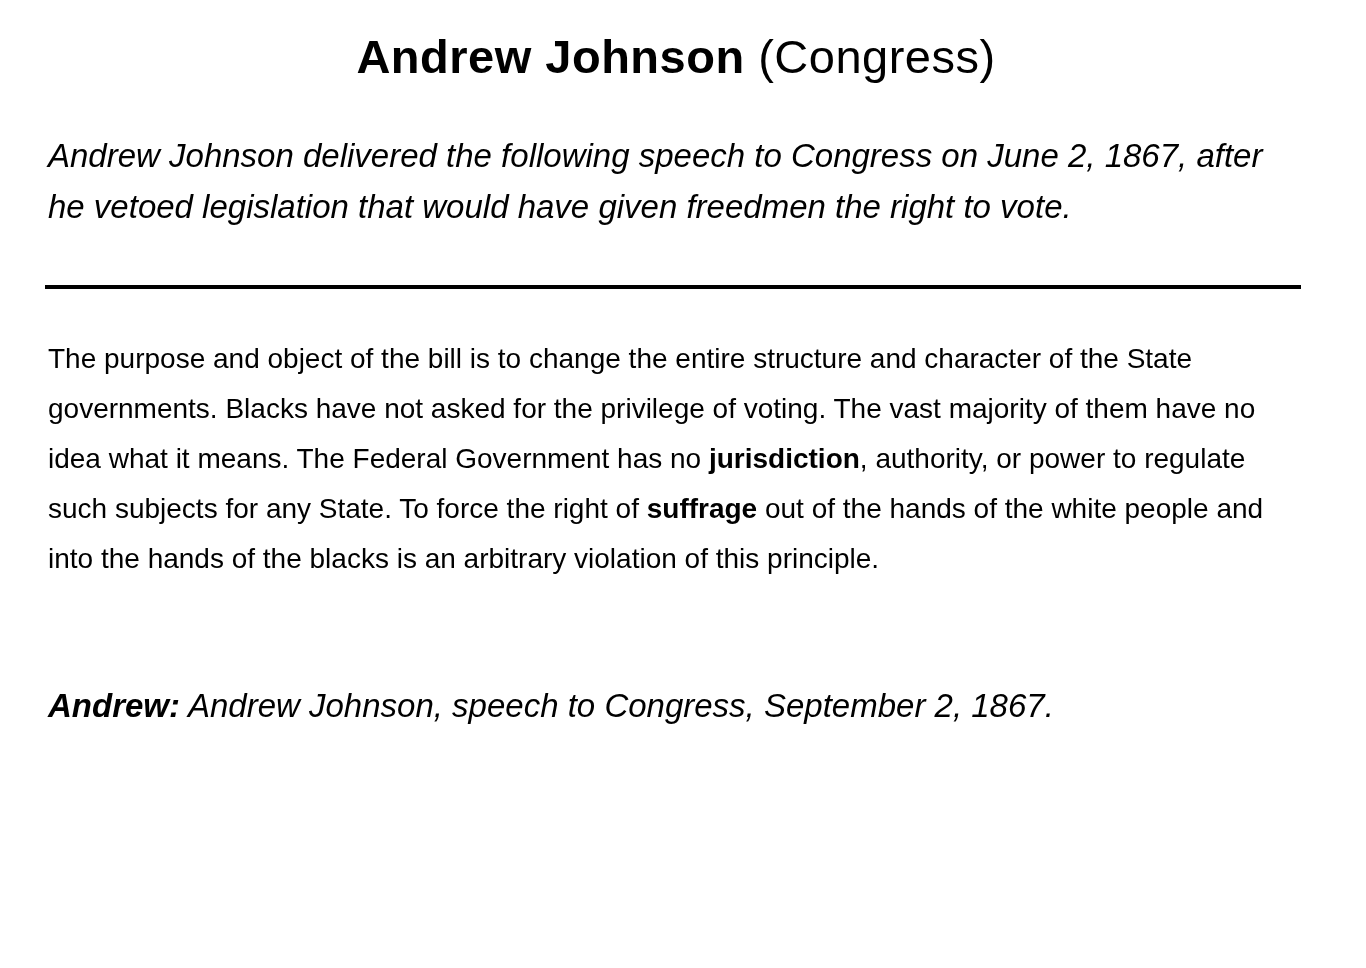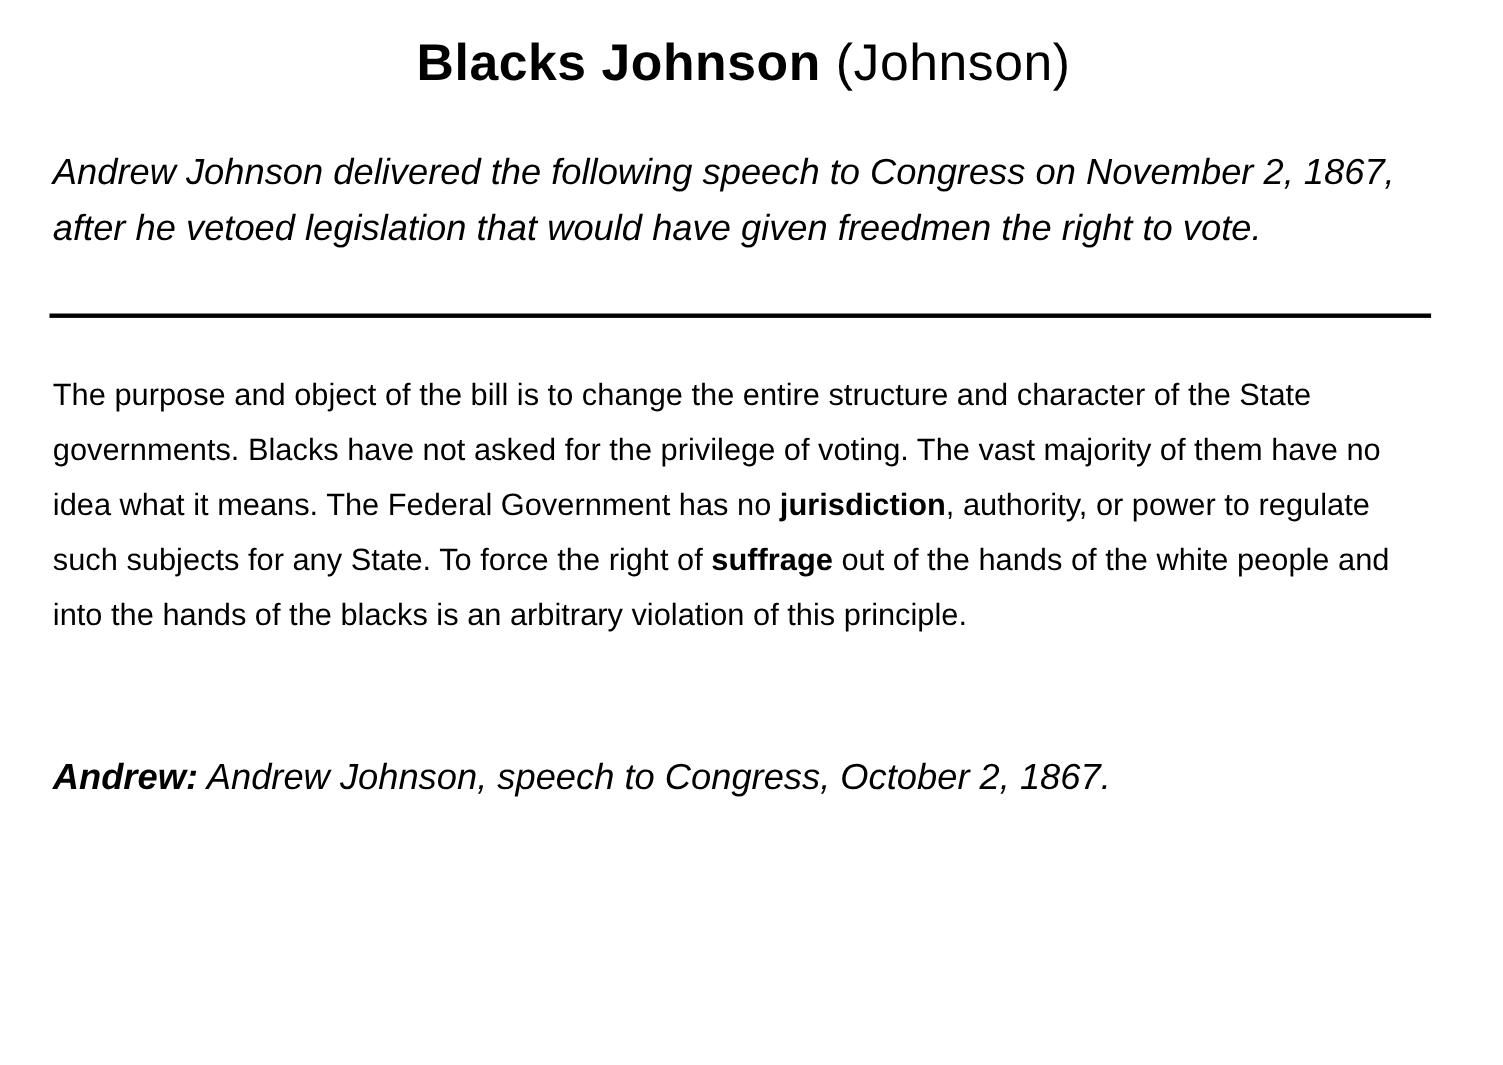--- a/index.html
+++ b/index.html
@@ -56,24 +56,24 @@
     font-size: 33px;
     line-height: 51px;
   }
 </style>
 </head>
 <body>
 
 <div class="page">
   <div class="content">
 
-    <h1 class="title"><span class="bold">Blacks Johnson</span><span> (Johnson)</span></h1>
+    <h1 class="title"><span class="bold">Andrew Johnson</span><span> (Congress)</span></h1>
 
-    <p class="intro"><span>Andrew Johnson delivered the following speech to Congress on November 2, 1867, after he vetoed legislation that would have given freedmen the right to vote.</span></p>
+    <p class="intro"><span>Andrew Johnson delivered the following speech to Congress on June 2, 1867, after he vetoed legislation that would have given freedmen the right to vote.</span></p>
 
     <hr class="divider">
 
     <p class="body-text"><span>The purpose and object of the bill is to change the entire structure and character of the State governments. Blacks have not asked for the privilege of voting. The vast majority of them have no idea what it means. The Federal Government has no </span><span class="bold">jurisdiction</span><span>, authority, or power to regulate such subjects for any State. To force the right of </span><span class="bold">suffrage</span><span> out of the hands of the white people and into the hands of the blacks is an arbitrary violation of this principle.</span></p>
 
-    <p class="source"><span class="bold">Andrew:</span><span> Andrew Johnson, speech to Congress, October 2, 1867.</span></p>
+    <p class="source"><span class="bold">Andrew:</span><span> Andrew Johnson, speech to Congress, September 2, 1867.</span></p>
 
   </div>
 </div>
 
 </body></html>

